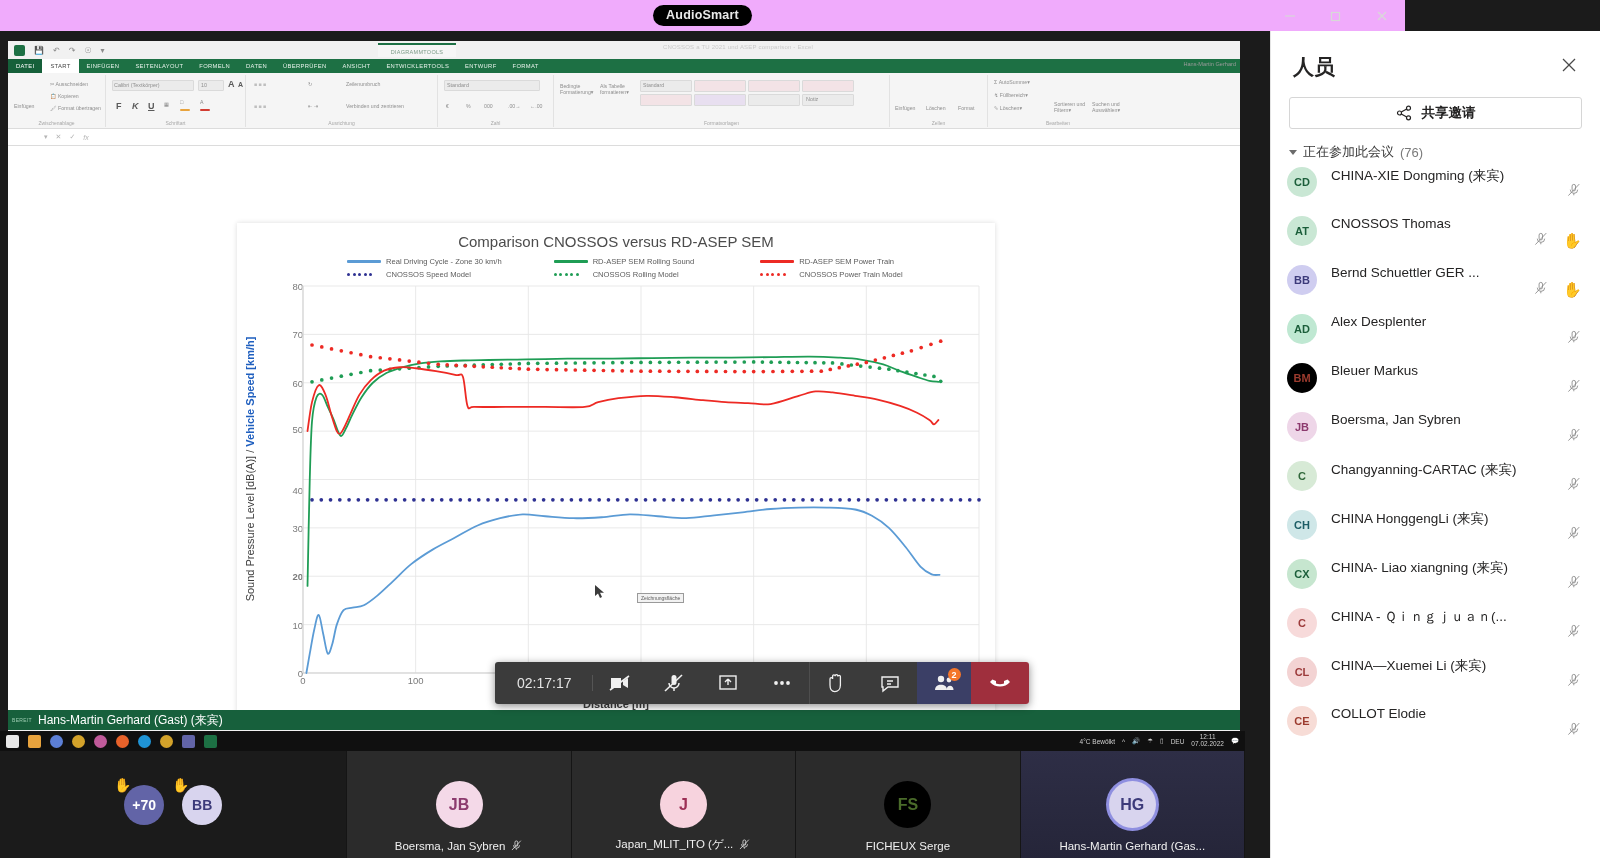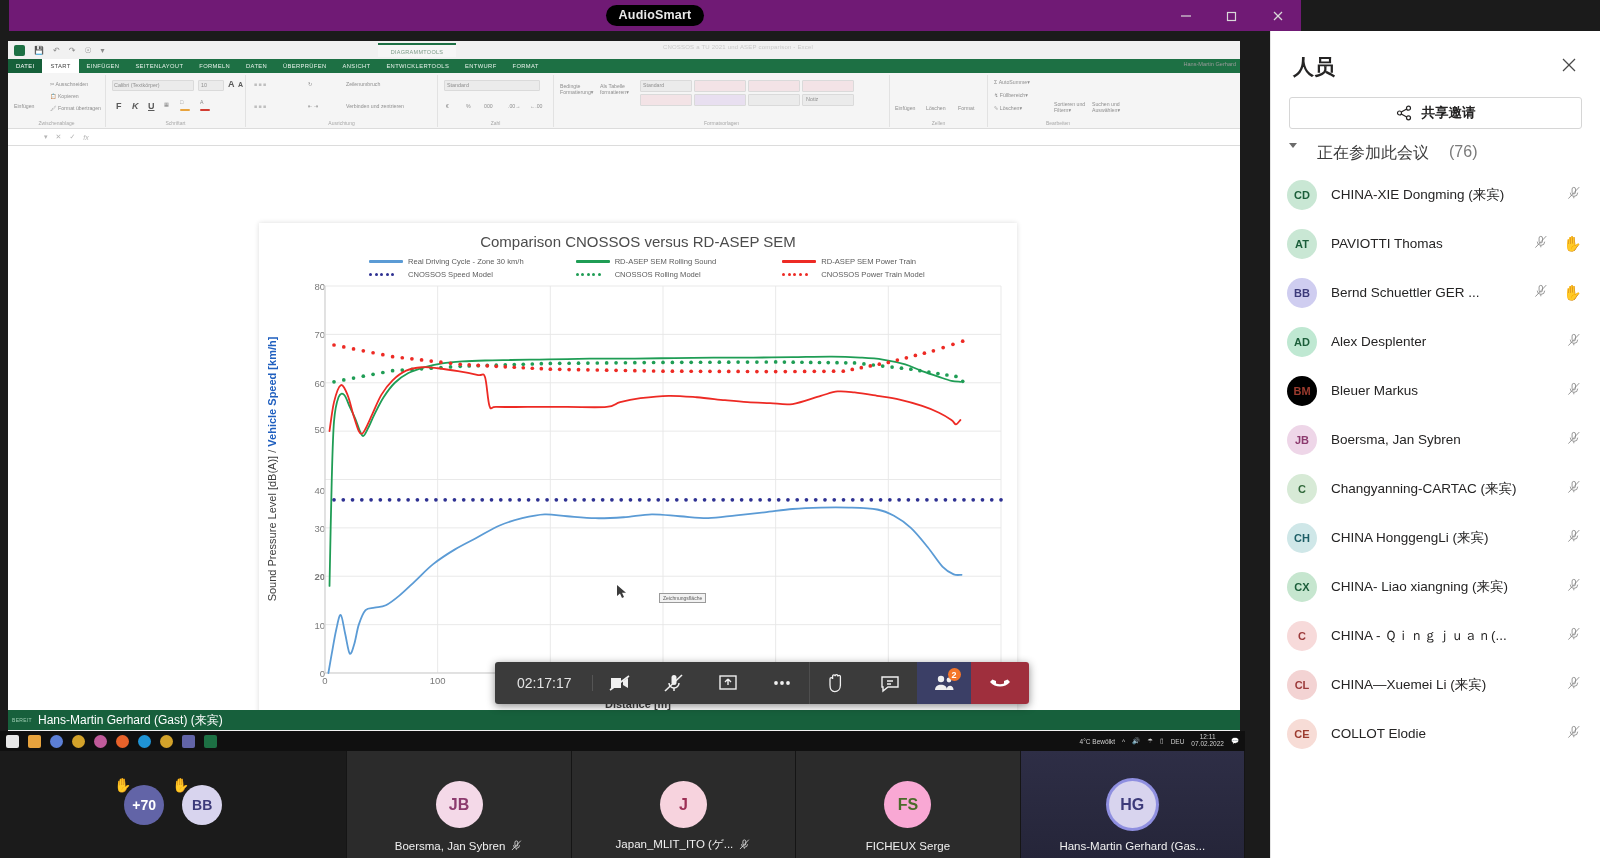--- a/index.html
+++ b/index.html
@@ -6,22 +6,22 @@
   html, body {
     width: 1600px; height: 858px;
     background: #1b1b1b;
     font-family: "Liberation Sans", sans-serif;
     overflow: hidden;
   }
   .app { position: relative; width: 1600px; height: 858px; background: #1b1b1b; }
 
   
   .titlebar {
-    position: absolute; top: 0; left: 9px; width: 1292px; height: 31px;
-    background: #701a75; display: flex; align-items: center; justify-content: center;
+    position: absolute; top: 0; left: 0; width: 1405px; height: 31px;
+    background: #f0abfc; display: flex; align-items: center; justify-content: center;
   }
   .titlebar .pill {
     background: #000; color: #e9e9e9; font-size: 12.5px; font-weight: bold;
     padding: 3px 13px 4px; border-radius: 11px; letter-spacing: .2px;
   }
   .winctrls { position: absolute; right: 0; top: 0; height: 31px; display: flex; }
   .winbtn {
     width: 46px; height: 31px; display: flex; align-items: center; justify-content: center;
     color: #d8d8d8; font-size: 13px;
   }
@@ -81,21 +81,20 @@
     filter: blur(.4px);
   }
   .xl-formula {
     position: absolute; top: 88px; left: 0; width: 100%; height: 17px;
     background: #fff; border-bottom: 1px solid #dcdcdc; display: flex; align-items: center;
     font-size: 7px; color: #b5b5b5; gap: 8px; padding-left: 36px;
   }
   .xl-grid {
     position: absolute; top: 105px; left: 0; width: 100%; bottom: 40px;
     background: #ffffff;
-    margin-left: 22px;
   }
 
   
   .chart-card {
     position: absolute; left: 229px; top: 77px; width: 758px; height: 495px;
     background: #fff; box-shadow: 0 0 5px rgba(0,0,0,.14);
   }
   .chart-title {
     position: absolute; top: 10px; left: 0; width: 100%; text-align: center;
     font-size: 15px; color: #4c4c4c; font-family: "Liberation Sans", sans-serif;
@@ -194,27 +193,27 @@
   }
   .pp-head { display: flex; align-items: center; justify-content: space-between; padding: 22px 22px 8px; }
   .pp-title { font-size: 21px; color: #252424; font-weight: bold; }
   .pp-close { color: #4a4a4a; cursor: pointer; }
   .invite-btn {
     margin: 8px 18px 0; height: 32px; border: 1px solid #d6d6d6; border-radius: 3px;
     display: flex; align-items: center; justify-content: center; gap: 10px;
     font-size: 13.5px; font-weight: bold; color: #252424; background: #fff;
   }
   .section-head {
-    display: flex; gap: 20px; padding: 14px 18px 6px;
-    font-size: 16px; color: #3b3b3b;
+    display: flex; align-items: center; gap: 6px; padding: 14px 18px 6px;
+    font-size: 13px; color: #3b3b3b;
   }
   .caret { width: 0; height: 0; border-left: 4px solid transparent; border-right: 4px solid transparent; border-top: 5px solid #6b6b6b; }
   .section-count { color: #7a7a7a; }
   .plist { padding: 0 6px; }
-  .prow { display: flex; align-items: center; height: 49px; padding: 0 12px 0 10px; }
+  .prow { display: flex; height: 49px; padding: 0 12px 0 10px; }
   .avatar {
     width: 30px; height: 30px; border-radius: 50%; display: flex;
     align-items: center; justify-content: center; font-size: 11px; font-weight: bold;
     flex: 0 0 30px;
   }
   .pname { flex: 1; margin-left: 14px; font-size: 13.5px; color: #252424; white-space: nowrap; overflow: hidden; }
   .picons { display: flex; align-items: center; gap: 14px; }
   .mic-off { width: 16px; height: 16px; }
   .hand { font-size: 15px; }
 
@@ -867,21 +866,21 @@
           <span>Japan_MLIT_ITO (ゲ...</span>
           <svg width="13" height="13" viewBox="0 0 20 20">
       <rect x="7.6" y="3" width="4.3" height="8.2" rx="2.1" fill="none" stroke="#dcdcdc" stroke-width="1.3"></rect>
       <path d="M5.4 9.6a4.6 4.6 0 0 0 9.2 0" fill="none" stroke="#dcdcdc" stroke-width="1.3"></path>
       <line x1="9.75" y1="14.2" x2="9.75" y2="16.6" stroke="#dcdcdc" stroke-width="1.3"></line>
       <line x1="3" y1="17" x2="16.6" y2="2.6" stroke="#dcdcdc" stroke-width="1.3"></line>
           </svg>
         </div>
       </div>
       <div class="tile">
-        <div class="tavatar" style="background:#f9a8d4;color:#4a6b2a">FS</div>
+        <div class="tavatar" style="background:#000000;color:#4a6b2a">FS</div>
         <div class="tcap">
           <span>FICHEUX Serge</span>
         </div>
       </div>
       <div class="tile active">
         <div class="tavatar" style="background:#d8d4ee;color:#3c3a7a">HG</div>
         <div class="tcap">
           <span>Hans-Martin Gerhard (Gas...</span>
         </div>
       </div>
@@ -920,21 +919,21 @@
             <span><svg class="mic-off" viewBox="0 0 20 20">
       <rect x="7.6" y="3" width="4.3" height="8.2" rx="2.1" fill="none" stroke="#8a8a8a" stroke-width="1.1"></rect>
       <path d="M5.4 9.6a4.6 4.6 0 0 0 9.2 0" fill="none" stroke="#8a8a8a" stroke-width="1.1"></path>
       <line x1="9.75" y1="14.2" x2="9.75" y2="16.6" stroke="#8a8a8a" stroke-width="1.1"></line>
       <line x1="3" y1="17" x2="16.6" y2="2.6" stroke="#8a8a8a" stroke-width="1.1"></line>
               </svg></span>
           </div>
         </div>
         <div class="prow">
           <div class="avatar" style="background:#c9e7d4;color:#1b5e3a">AT</div>
-          <div class="pname">PAVIOTTI Thomas</div>
+          <div class="pname">CNOSSOS Thomas</div>
           <div class="picons">
             <span><svg class="mic-off" viewBox="0 0 20 20">
       <rect x="7.6" y="3" width="4.3" height="8.2" rx="2.1" fill="none" stroke="#8a8a8a" stroke-width="1.1"></rect>
       <path d="M5.4 9.6a4.6 4.6 0 0 0 9.2 0" fill="none" stroke="#8a8a8a" stroke-width="1.1"></path>
       <line x1="9.75" y1="14.2" x2="9.75" y2="16.6" stroke="#8a8a8a" stroke-width="1.1"></line>
       <line x1="3" y1="17" x2="16.6" y2="2.6" stroke="#8a8a8a" stroke-width="1.1"></line>
               </svg></span>
             <span class="hand">✋</span>
           </div>
         </div>

